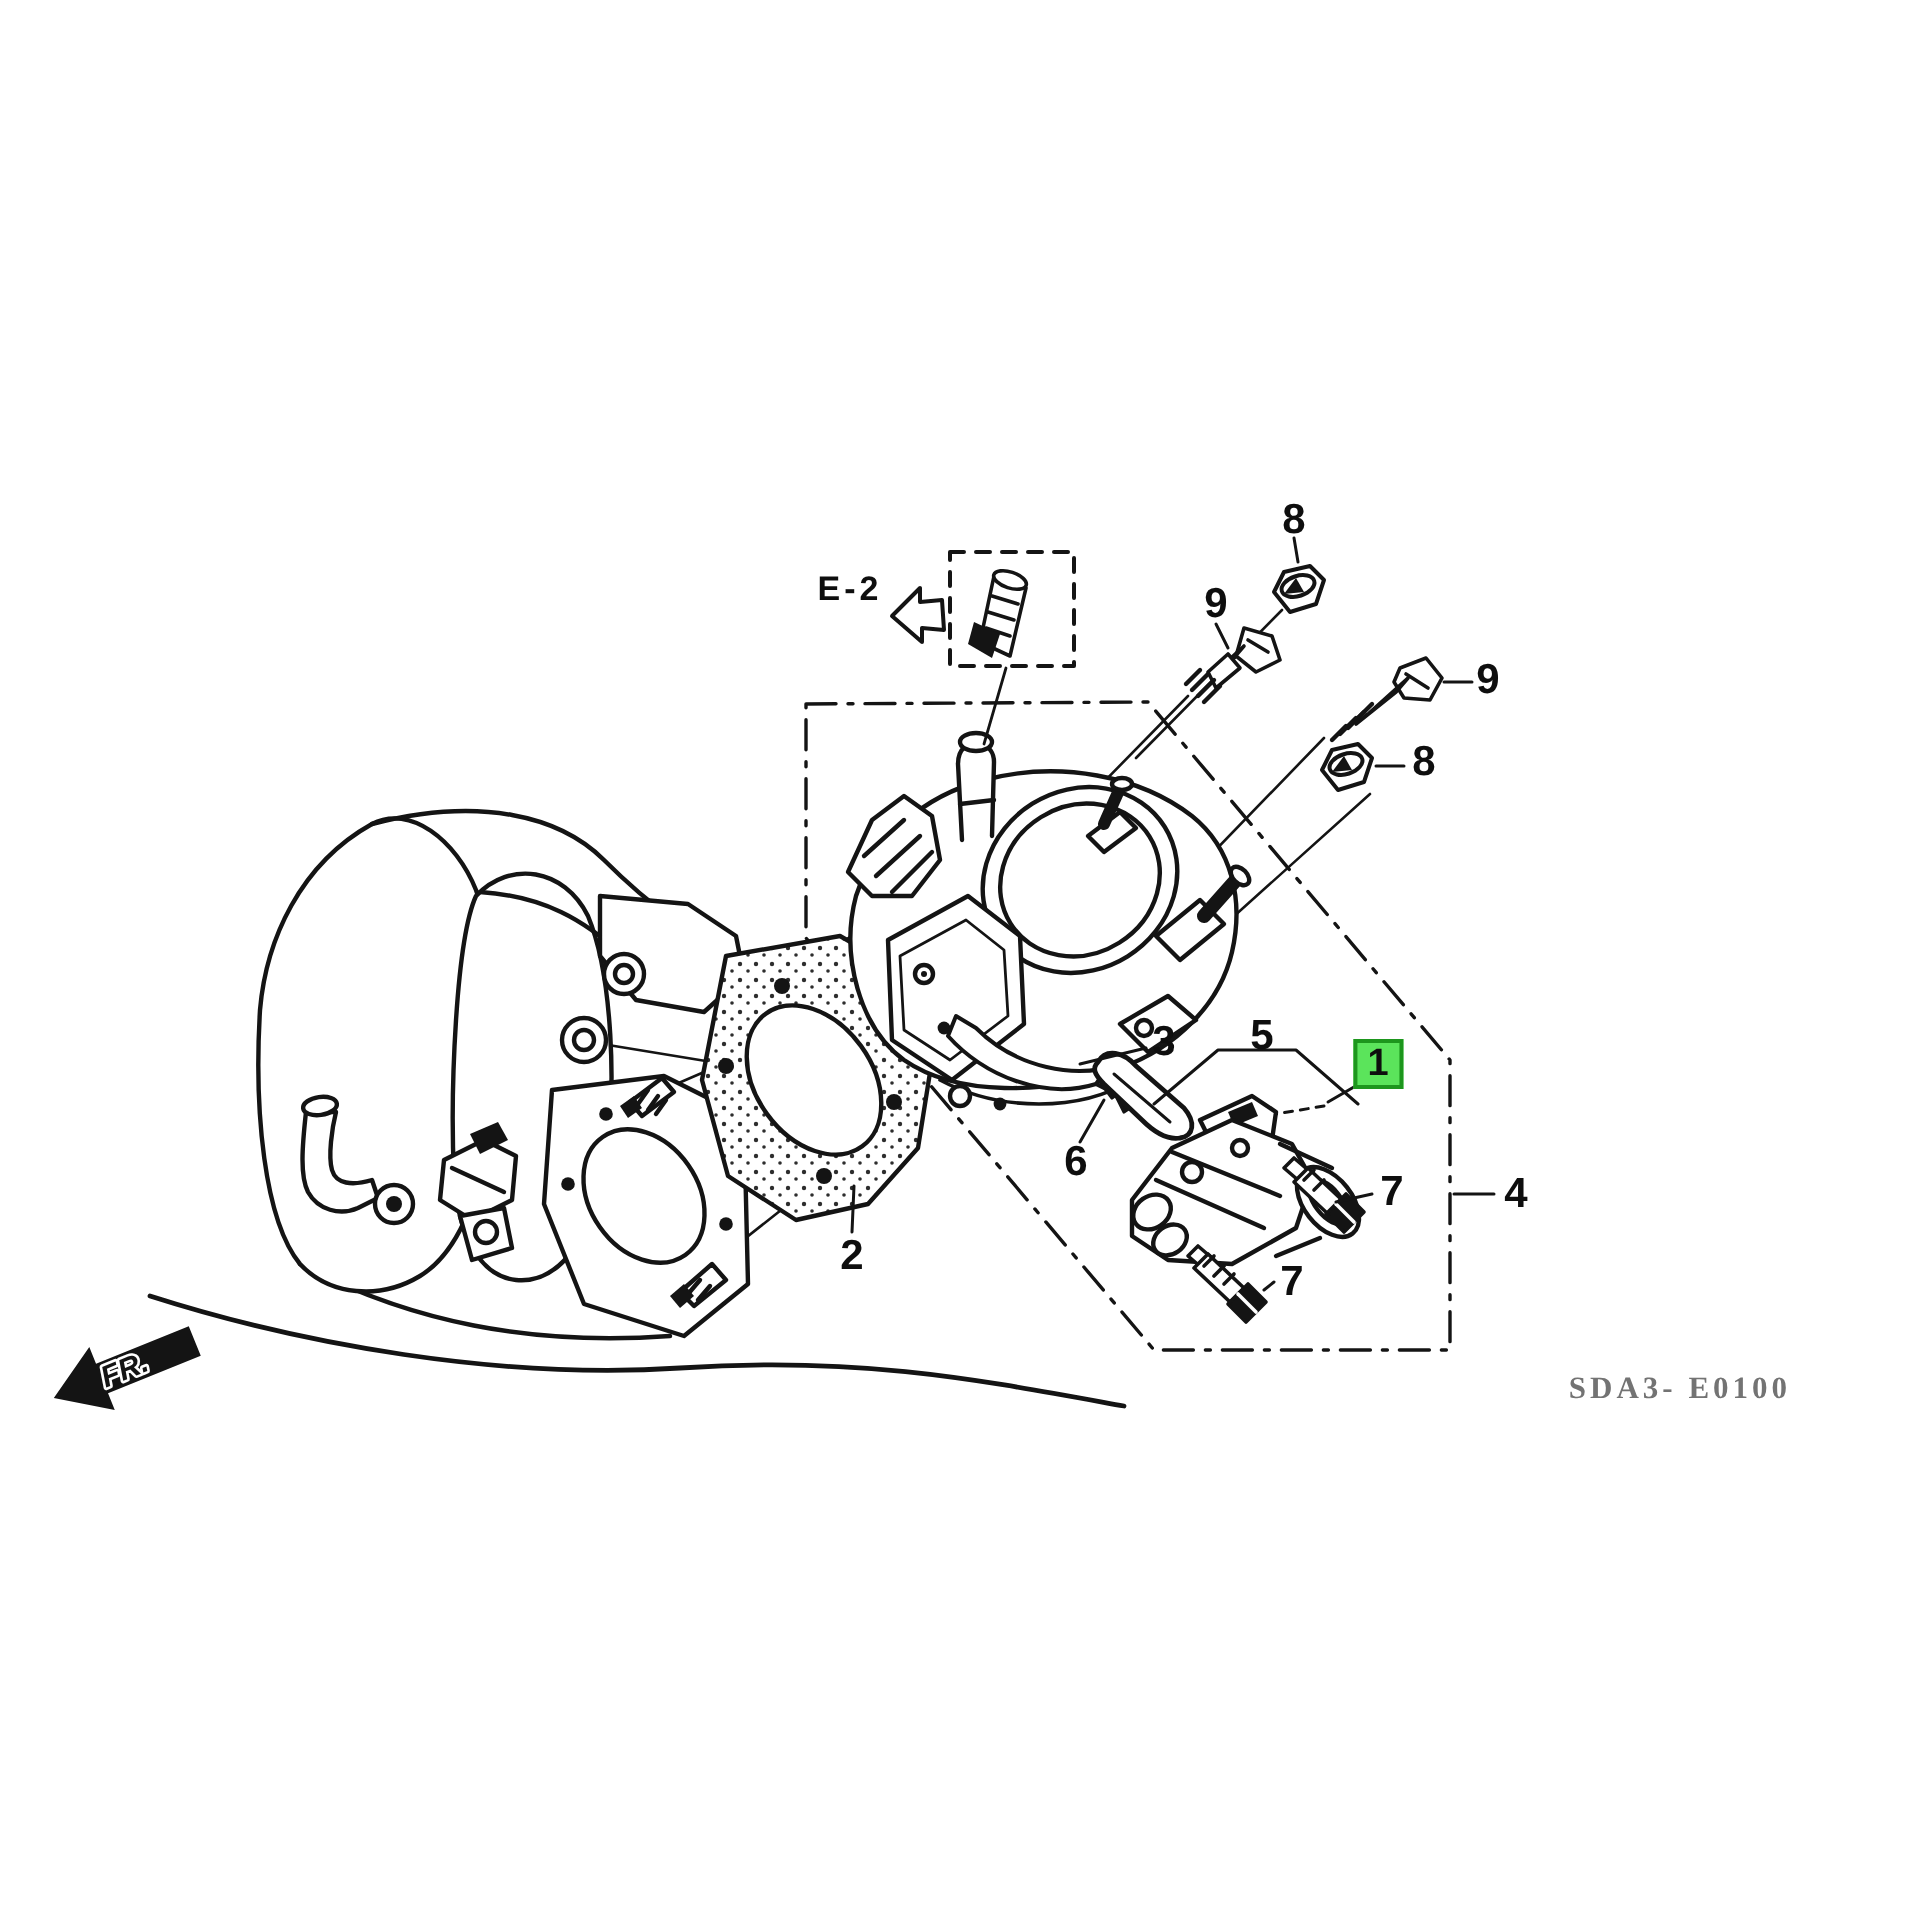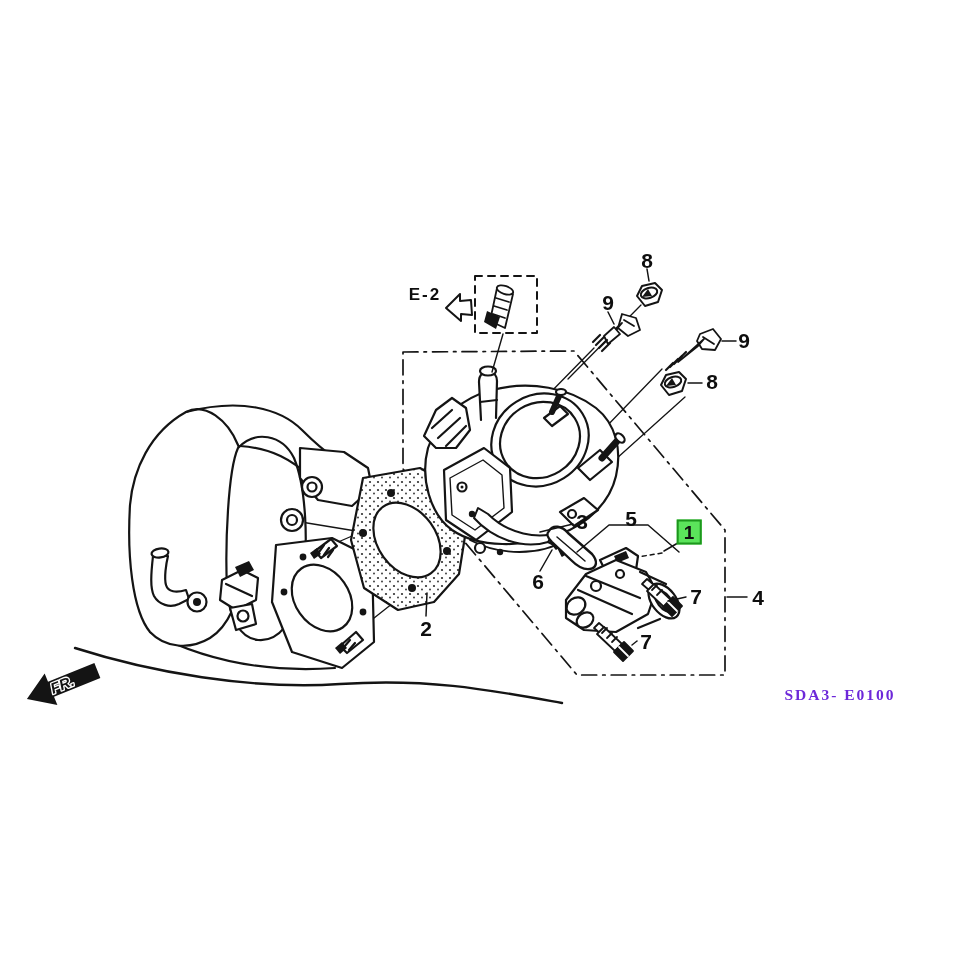--- a/index.html
+++ b/index.html
@@ -7,21 +7,21 @@
          font-family:"Liberation Sans",sans-serif;}
   #art{position:absolute;left:0;top:0;}
   .callout{position:absolute;transform:translate(-50%,-50%);font-weight:bold;
            font-size:21px;color:#0e0e0e;white-space:nowrap;line-height:1;}
   .callout.highlight{background:#5BE45B;border:2px solid #1D961D;padding:1px 5px;
            font-size:19px;}
   .ref-label{position:absolute;transform:translate(-50%,-50%);font-weight:bold;
            font-size:17px;letter-spacing:2px;color:#0e0e0e;}
   .fig-code{position:absolute;transform:translate(-50%,-50%);
            font-family:"Liberation Serif",serif;font-weight:600;font-size:15.5px;
-           letter-spacing:2px;color:#6d28d9;white-space:nowrap;}
+           letter-spacing:2px;color:#737373;white-space:nowrap;}
 </style>
 </head>
 <body>
 
 <div id="stage">
 
 <svg id="art" width="960" height="960" viewBox="0 0 960 960">
   <defs>
     <pattern id="stip" width="8" height="8" patternUnits="userSpaceOnUse">
       <rect width="8" height="8" fill="#ffffff"></rect>

